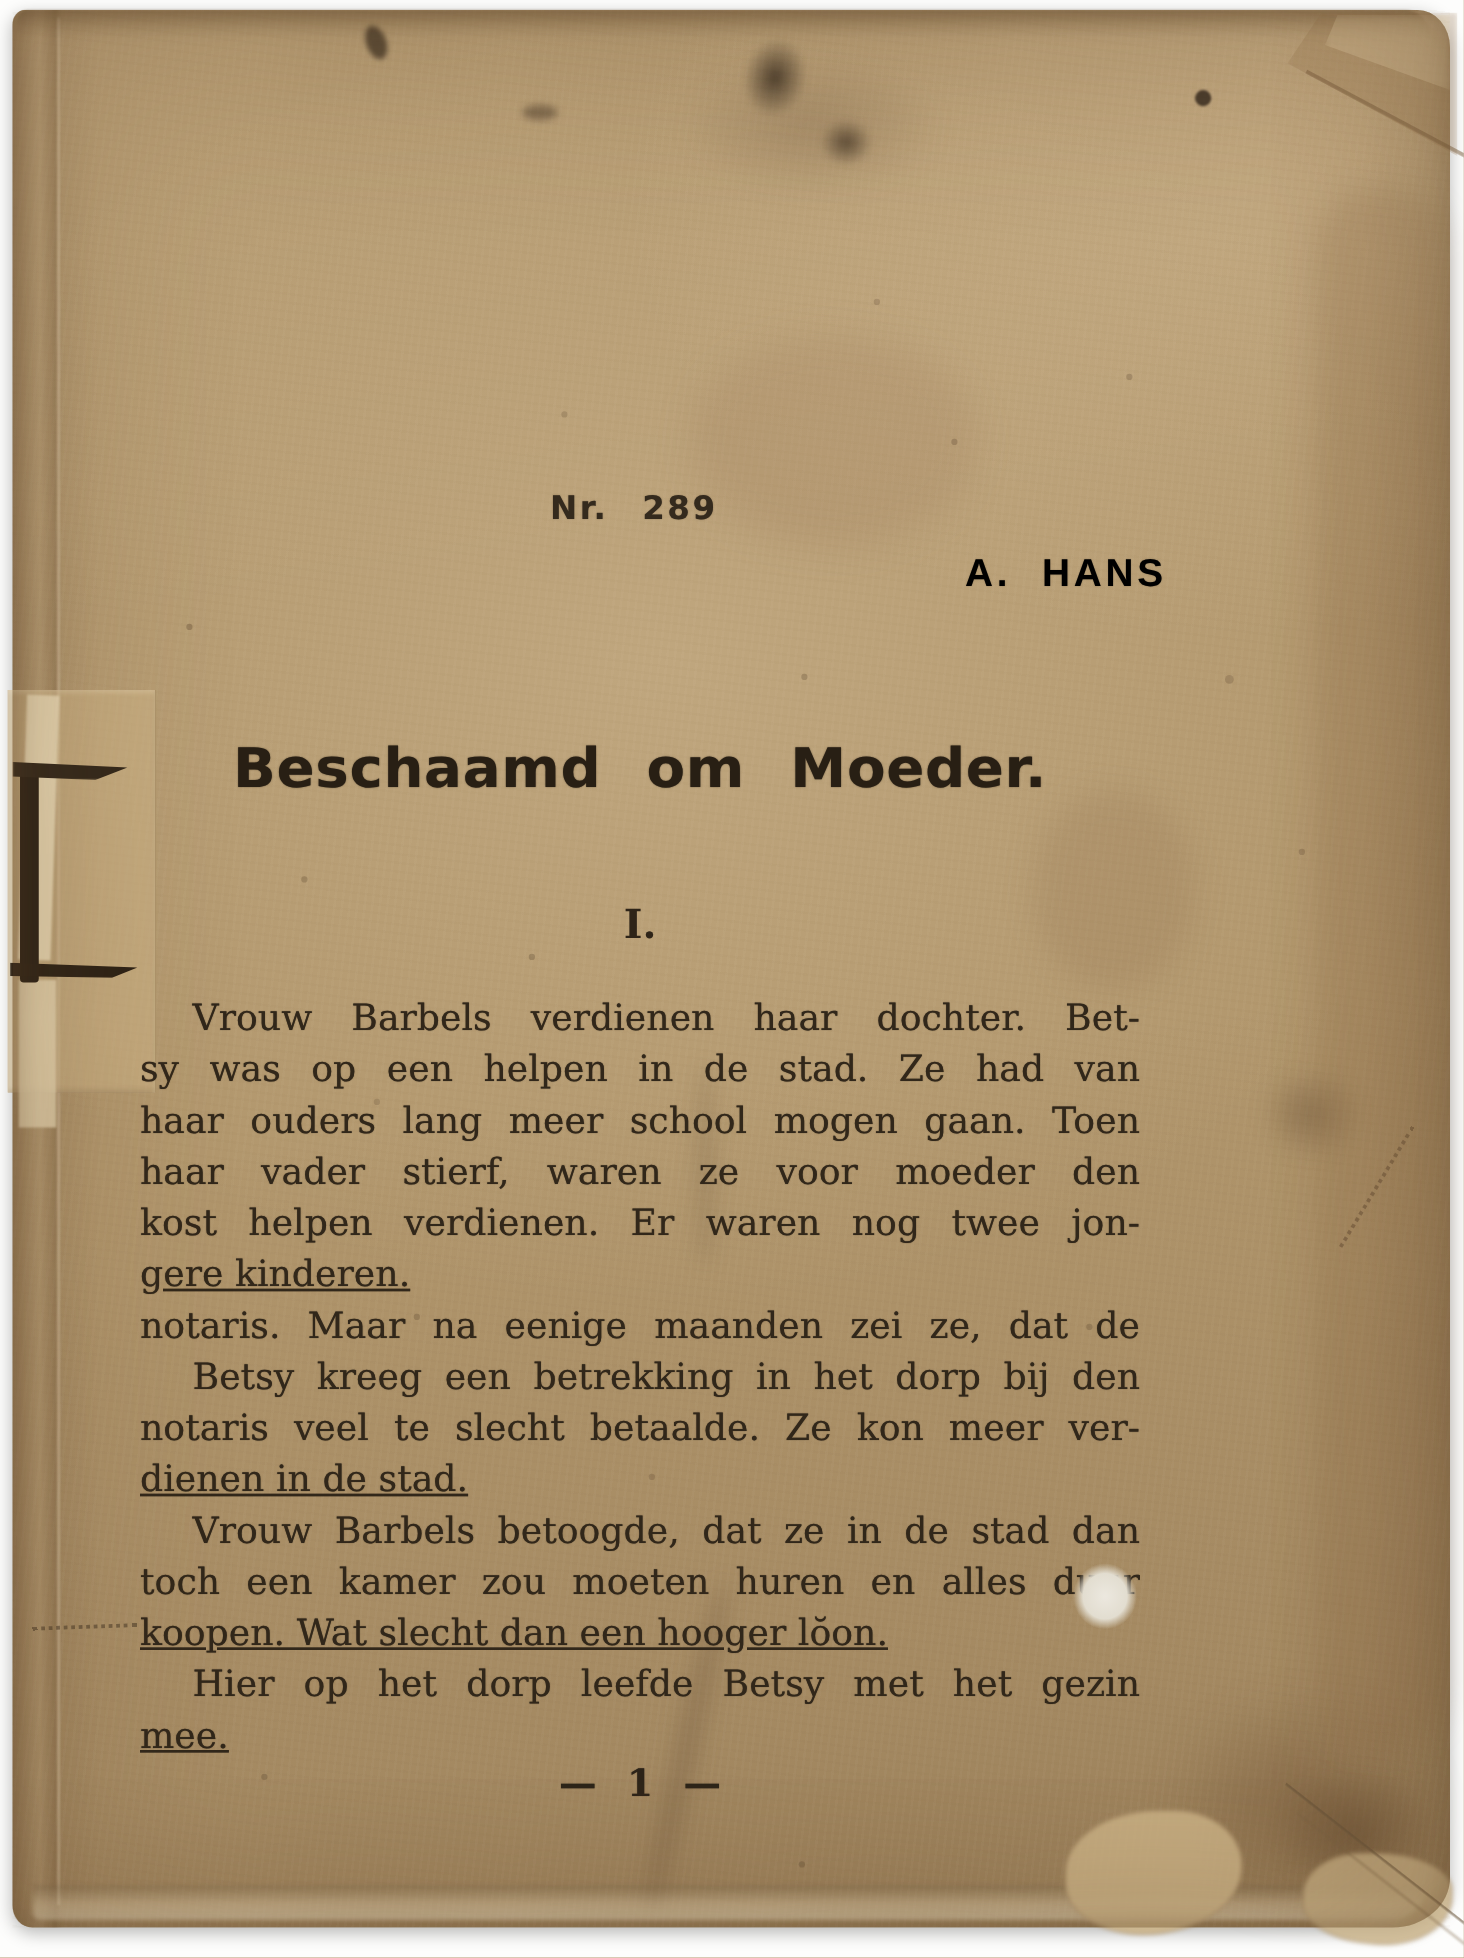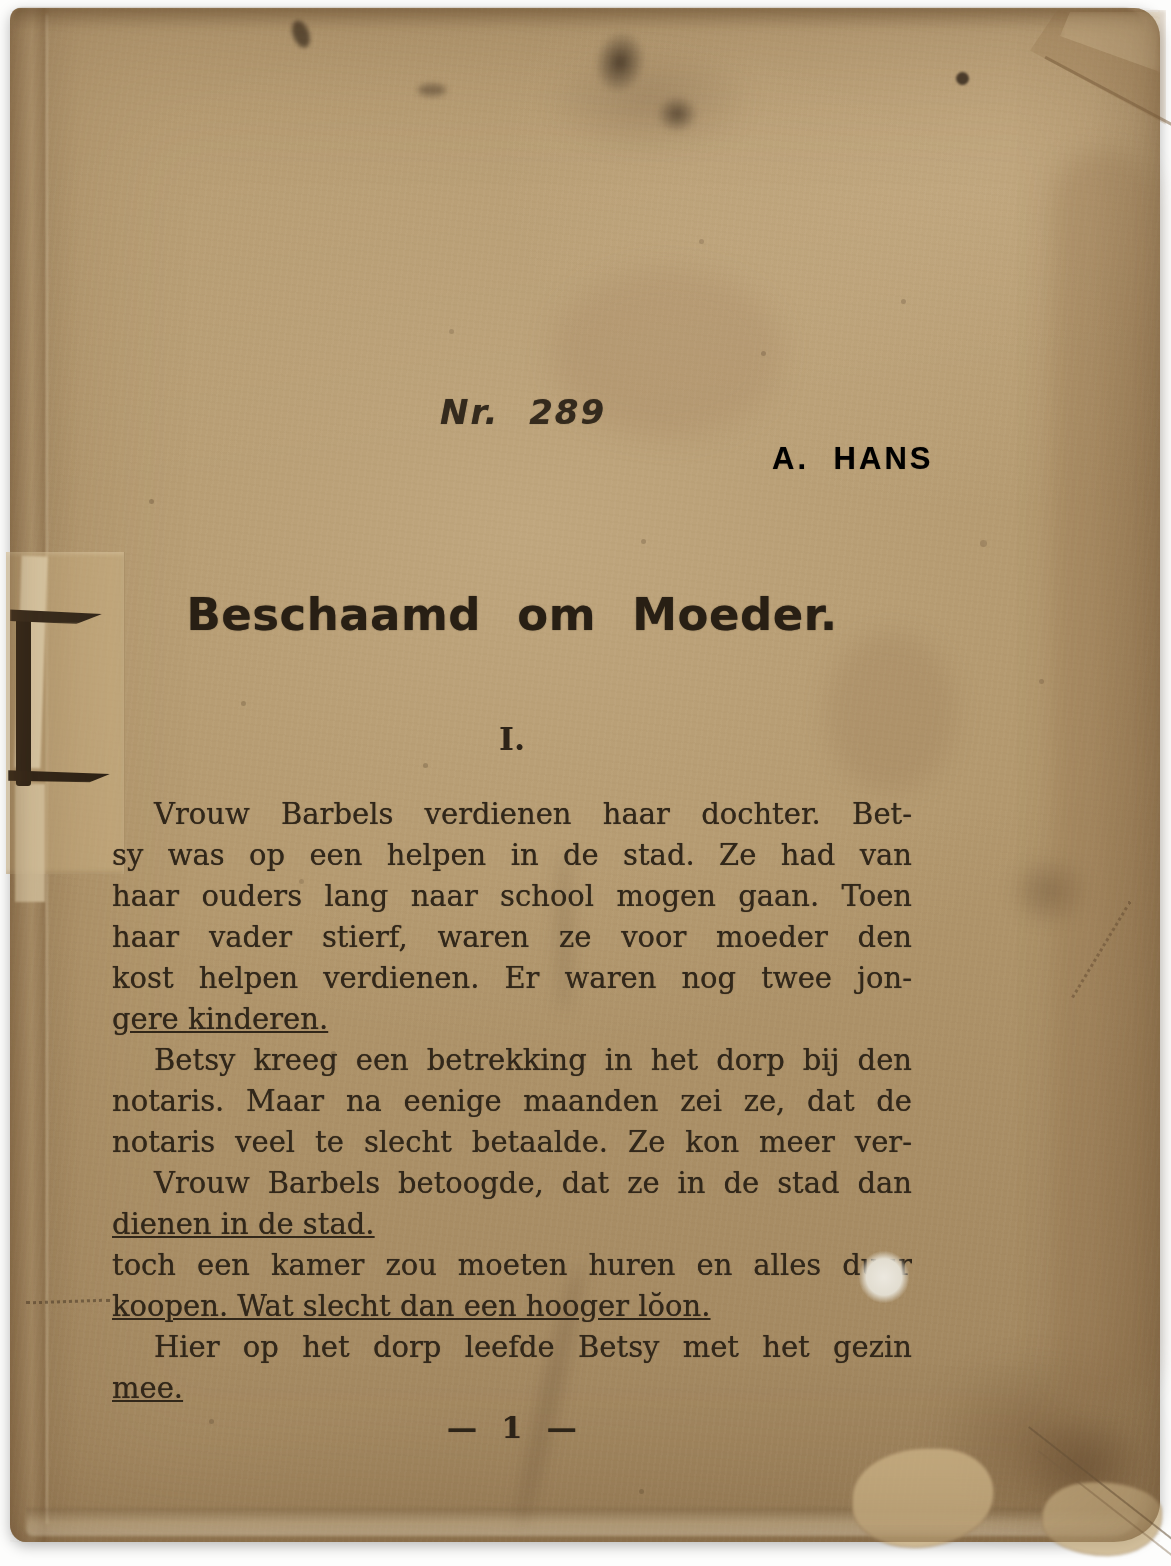--- a/index.html
+++ b/index.html
@@ -126,23 +126,23 @@
     background:rgba(232,216,180,.75);filter:blur(1px);}
   .bind-v{left:16px;top:618px;width:15px;height:168px;z-index:3;
     background:#2a2015;border-radius:3px;filter:blur(.6px);}
   .bind-t{left:10px;top:608px;width:92px;height:16px;z-index:3;background:#32271a;
     clip-path:polygon(0 10%, 100% 38%, 72% 100%, 0 82%);filter:blur(1px);}
   .bind-b{left:8px;top:768px;width:102px;height:15px;z-index:3;background:#2c2115;
     clip-path:polygon(0 15%, 100% 40%, 80% 95%, 0 85%);filter:blur(1px);}
   
   .textlayer{position:absolute;inset:0;z-index:4;color:#2f2519;}
   .nr{position:absolute;left:440px;top:392px;
-    font-family:"DejaVu Sans", sans-serif;font-weight:bold;font-size:34px;
+    font-family:"DejaVu Sans", sans-serif;font-weight:bold;font-size:26px;
     letter-spacing:2px;word-spacing:16px;color:#342a1d;
-    text-shadow:0 0 1px rgba(52,42,29,.55);font-style:italic;}
+    text-shadow:0 0 1px rgba(52,42,29,.55);}
   .author{position:absolute;left:772px;top:441px;
     font-family:Liberation Sans, sans-serif;font-weight:bold;font-size:31px;
     letter-spacing:3px;word-spacing:13px;color:#000000;
     text-shadow:0 0 1px rgba(54,43,30,.55);}
   .title{position:absolute;left:112px;top:588px;width:800px;text-align:center;
     font-family:"DejaVu Sans", sans-serif;font-weight:bold;font-size:45px;
     letter-spacing:.5px;word-spacing:20px;color:#281f14;
     transform:scaleY(.97);text-shadow:0 0 1.2px rgba(40,31,20,.7);}
   .chapter{position:absolute;left:112px;top:720px;width:800px;text-align:center;
     font-family:"DejaVu Serif", serif;font-weight:bold;font-size:32px;color:#2e2418;}
@@ -203,29 +203,29 @@
 <div class="s bind-b"></div>
 
 <div class="textlayer">
   <div class="nr">Nr. 289</div>
   <div class="author">A. HANS</div>
   <div class="title">Beschaamd om Moeder.</div>
   <div class="chapter">I.</div>
   <div class="bodytext">
     <div class="line i">Vrouw Barbels verdienen haar dochter. Bet-</div>
     <div class="line">sy was op een helpen in de stad. Ze had van</div>
-    <div class="line">haar ouders lang naar school mogen gaan. Toen</div>
+    <div class="line">haar ouders lang meer school mogen gaan. Toen</div>
     <div class="line">haar vader stierf, waren ze voor moeder den</div>
     <div class="line">kost helpen verdienen. Er waren nog twee jon-</div>
     <div class="line e">gere kinderen.</div>
+    <div class="line">notaris. Maar na eenige maanden zei ze, dat de</div>
     <div class="line i">Betsy kreeg een betrekking in het dorp bij den</div>
-    <div class="line">notaris. Maar na eenige maanden zei ze, dat de</div>
     <div class="line">notaris veel te slecht betaalde. Ze kon meer ver-</div>
+    <div class="line e">dienen in de stad.</div>
     <div class="line i">Vrouw Barbels betoogde, dat ze in de stad dan</div>
-    <div class="line e">dienen in de stad.</div>
     <div class="line">toch een kamer zou moeten huren en alles duur</div>
     <div class="line e">koopen. Wat slecht dan een hooger lŏon.</div>
     <div class="line i">Hier op het dorp leefde Betsy met het gezin</div>
     <div class="line e">mee.</div>
   </div>
   <div class="footer">— 1 —</div>
 </div>
 
 <div class="white-spot"></div>
 

